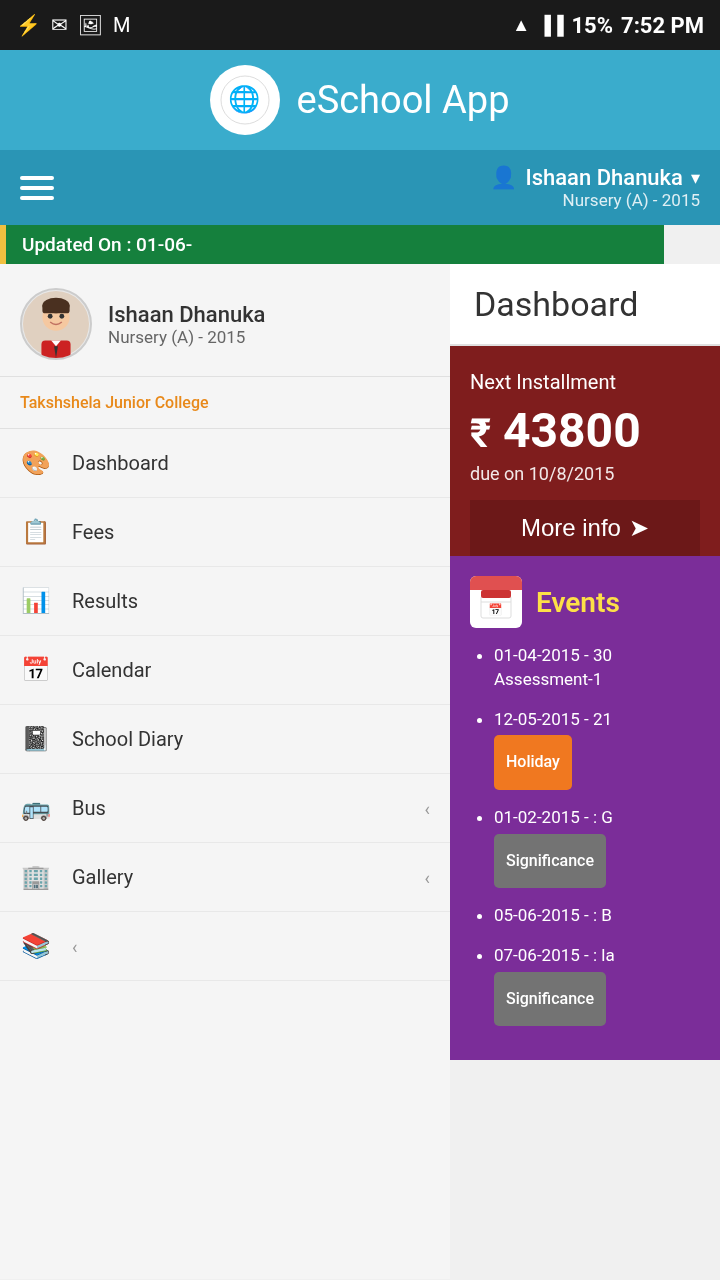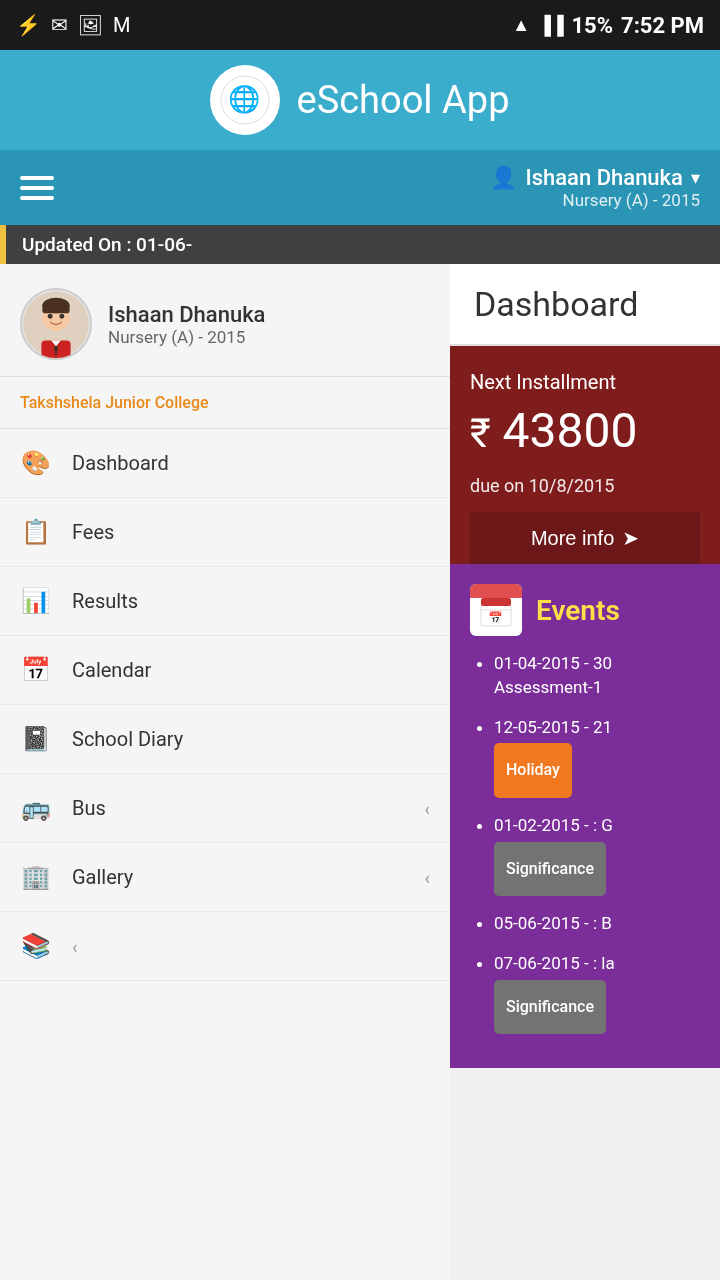--- a/index.html
+++ b/index.html
@@ -84,27 +84,27 @@
       gap: 8px;
       font-size: 22px;
       font-weight: 500;
     }
     .user-avatar-icon { font-size: 22px; }
     .dropdown-arrow { font-size: 18px; }
     .user-class { font-size: 17px; color: rgba(255,255,255,0.85); }
 
     
     .updated-bar {
-      background: #404040;
+      background: #15803d;
       border-left: 6px solid #f0c040;
       padding: 8px 16px;
       color: white;
       font-size: 19px;
       font-weight: 500;
-      width: 720px;
+      width: 664px;
     }
 
     
     .main-container {
       display: flex;
       width: 720px;
       height: calc(1280px - 50px - 100px - 75px - 40px);
     }
 
     
@@ -173,28 +173,28 @@
       border-bottom: 2px solid #e0e0e0;
     }
 
     
     .fee-card {
       background: #7f1d1d;
       margin: 0;
       padding: 24px 20px 0;
     }
     .fee-label { font-size: 20px; color: white; margin-bottom: 8px; }
-    .fee-amount { font-size: 48px; color: white; font-weight: 400; margin-bottom: 16px; }
+    .fee-amount { font-size: 48px; color: white; font-weight: 700; margin-bottom: 4px; }
     .fee-rupee { font-size: 40px; }
     .fee-due { font-size: 18px; color: rgba(255,255,255,0.9); margin-bottom: 16px; }
     .more-info-btn {
       background: rgba(0,0,0,0.15);
       border: none;
       color: white;
-      font-size: 20px;
+      font-size: 24px;
       padding: 14px 20px;
       width: 100%;
       text-align: center;
       cursor: pointer;
       display: flex;
       align-items: center;
       justify-content: center;
       gap: 8px;
     }
 

